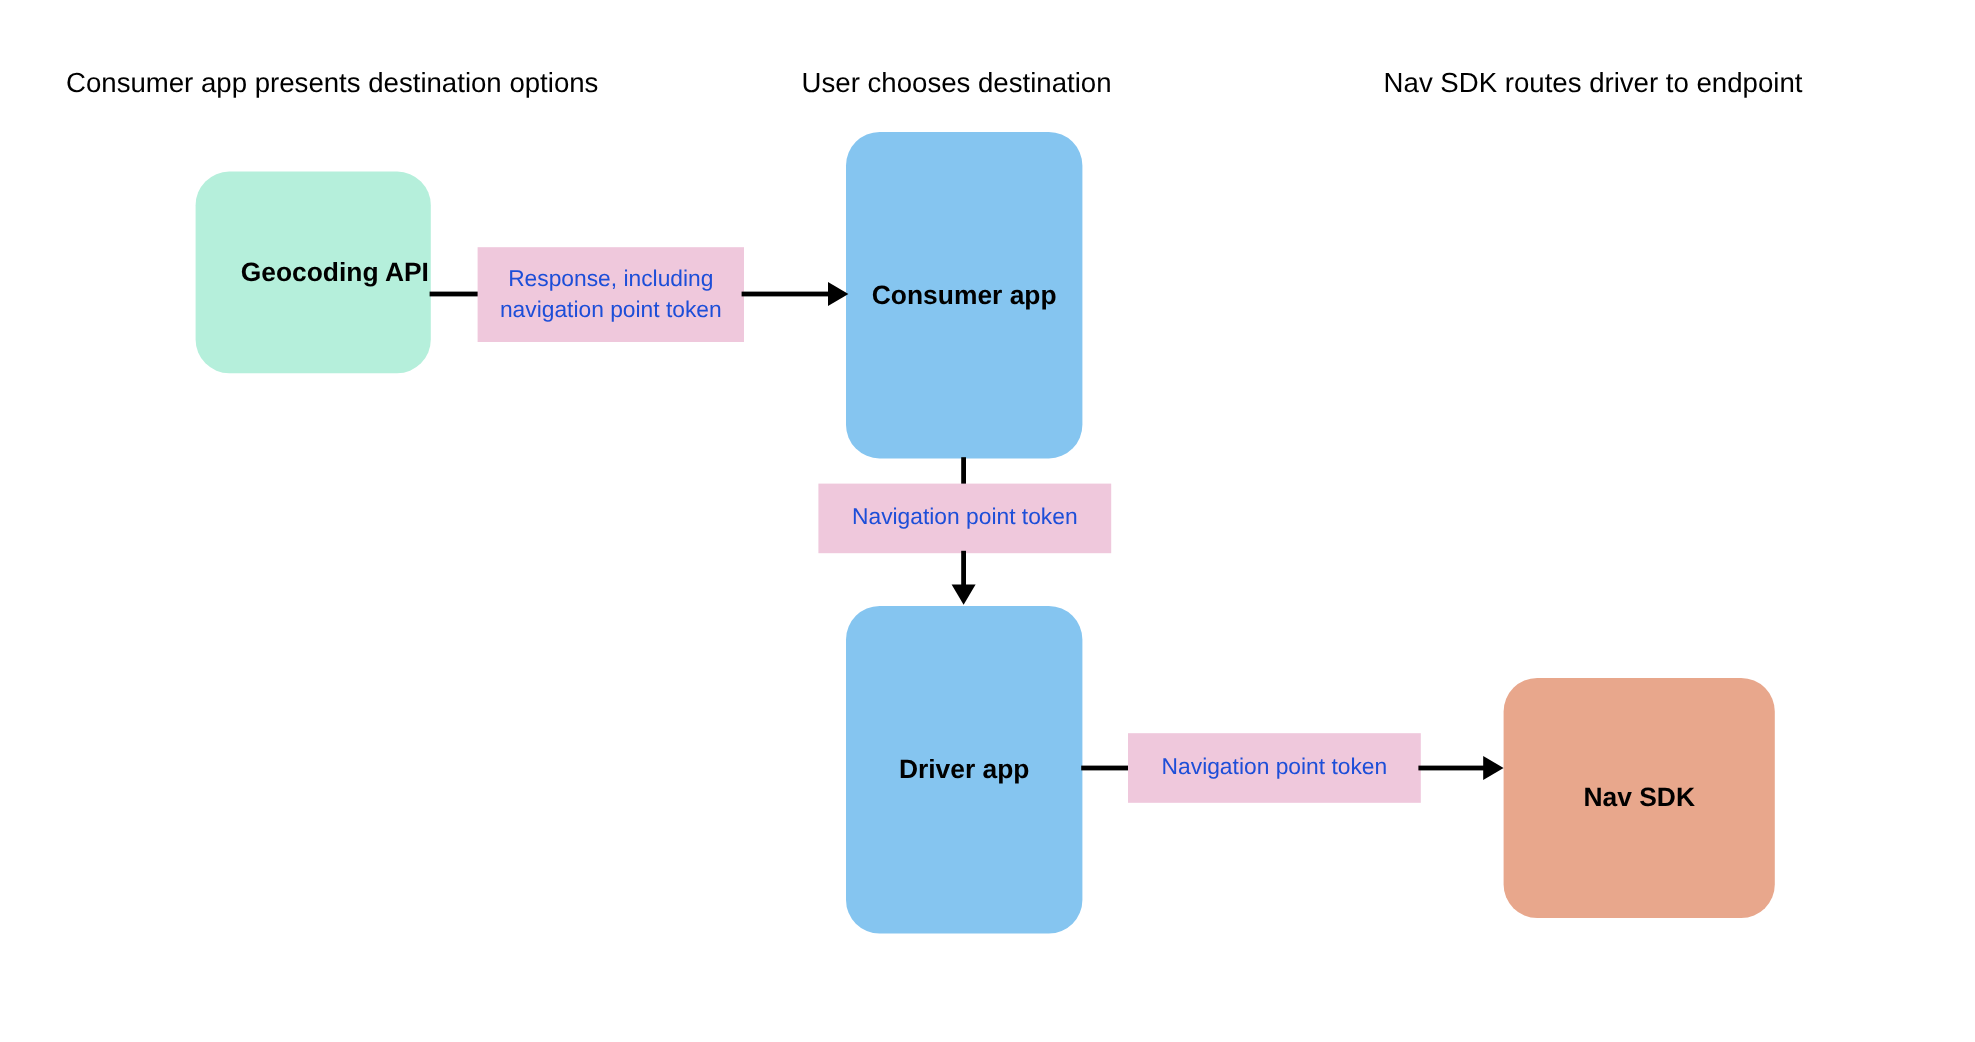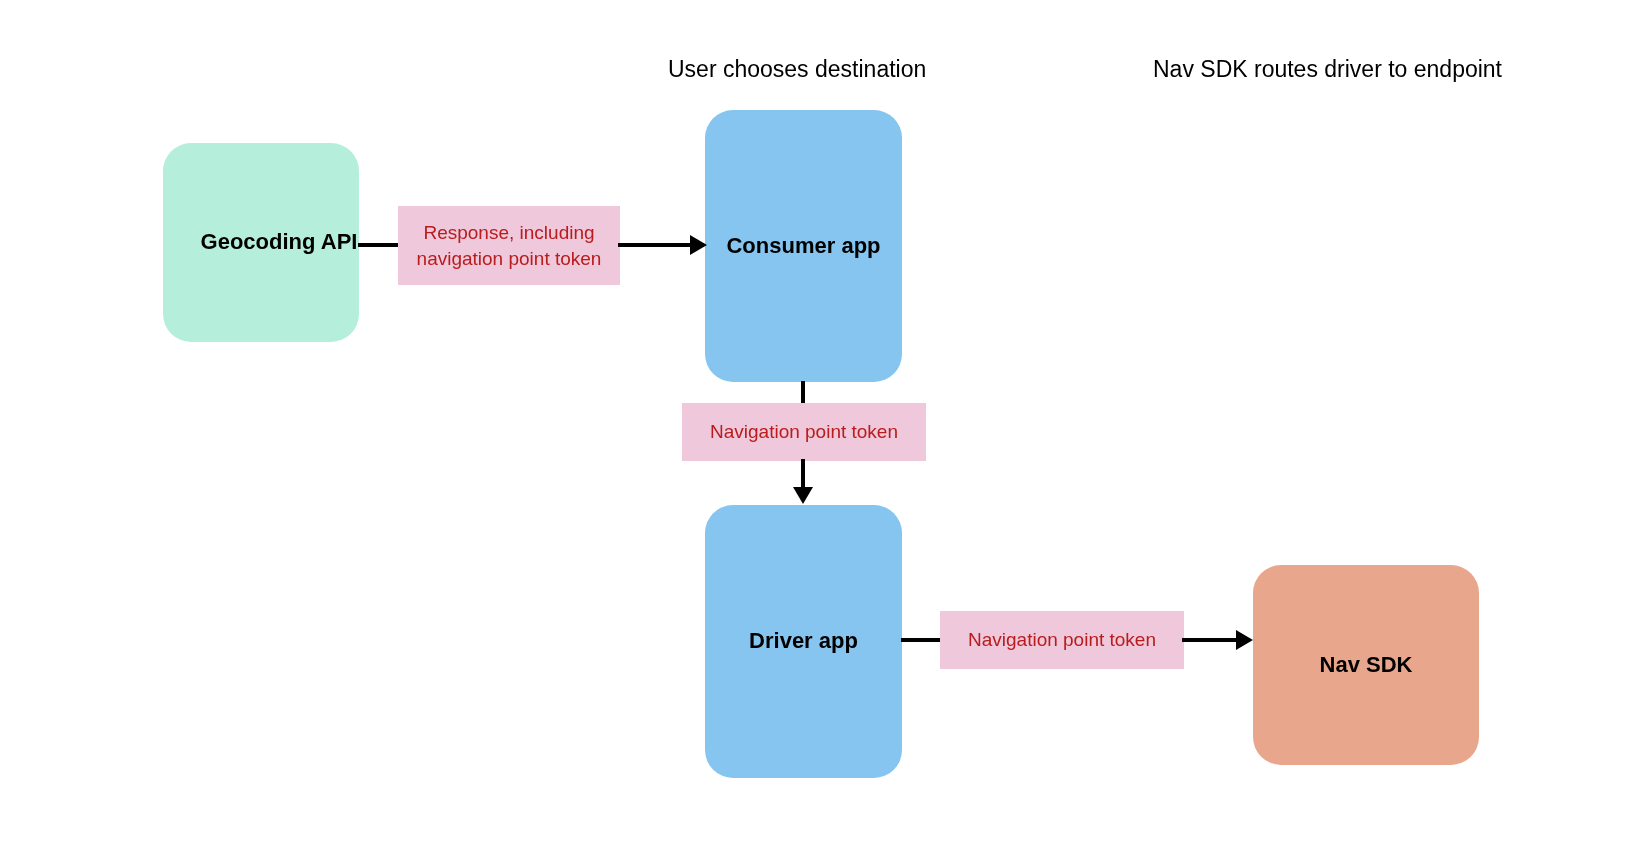--- a/index.html
+++ b/index.html
@@ -51,21 +51,21 @@
   .edge-label {
     position: absolute;
     display: flex;
     align-items: center;
     justify-content: center;
     box-sizing: border-box;
     padding: 0 8px;
   }
   .edge-label-text {
     font-size: 19px;
-    color: #b91c1c;
+    color: #1d4ed8;
     text-align: center;
     line-height: 1.32;
   }
 
   
   .edge-line-h {
     position: absolute;
     height: 4px;
     background: #000000;
   }
@@ -89,26 +89,27 @@
     border-left: 10px solid transparent;
     border-right: 10px solid transparent;
     border-top: 17px solid #000000;
   }
 </style>
 </head>
 <body>
 
 <div id="canvas">
 
+  <div class="col-header" style="left:55px; top:58px;">Consumer app presents destination options</div>
 
   <div class="col-header" style="left:668px; top:58px;">User chooses destination</div>
 
   <div class="col-header" style="left:1153px; top:58px;">Nav SDK routes driver to endpoint</div>
 
-  <div class="node" style="left:163px; top:143px; width:196px; height:199px; background:#b5efdb;padding-left:36px;">
+  <div class="node" style="left:163px; top:143px; width:196px; height:168px; background:#b5efdb;padding-left:36px;">
     <span class="node-label">Geocoding API</span>
   </div>
 
   <div class="node" style="left:705px; top:505px; width:197px; height:273px; background:#85c5f0;">
     <span class="node-label">Driver app</span>
   </div>
 
   <div class="node" style="left:705px; top:110px; width:197px; height:272px; background:#85c5f0;">
     <span class="node-label">Consumer app</span>
   </div>

